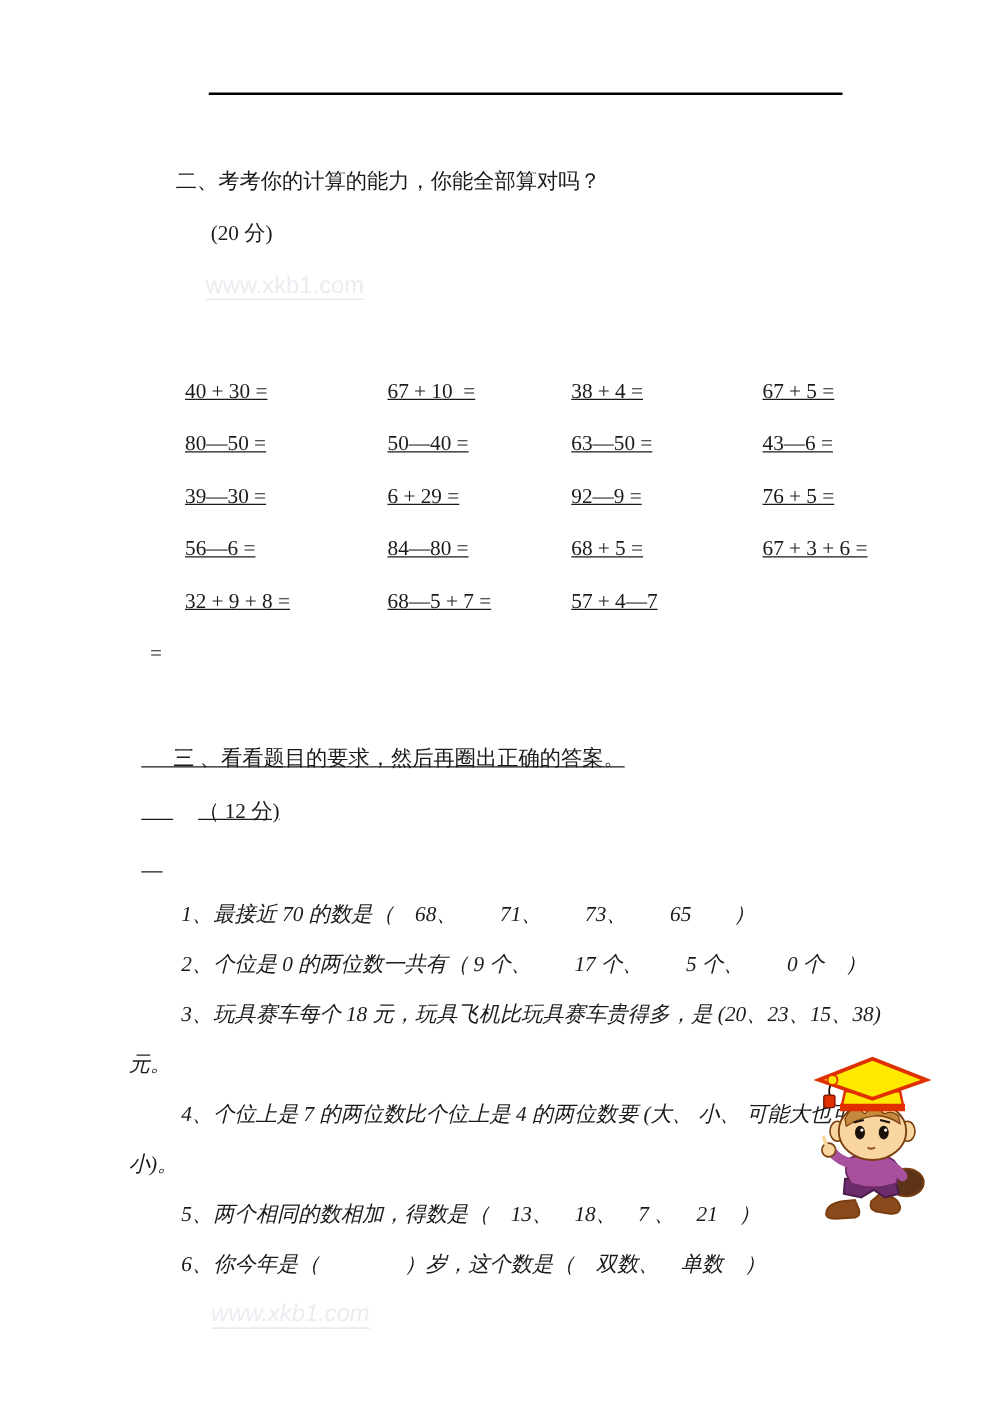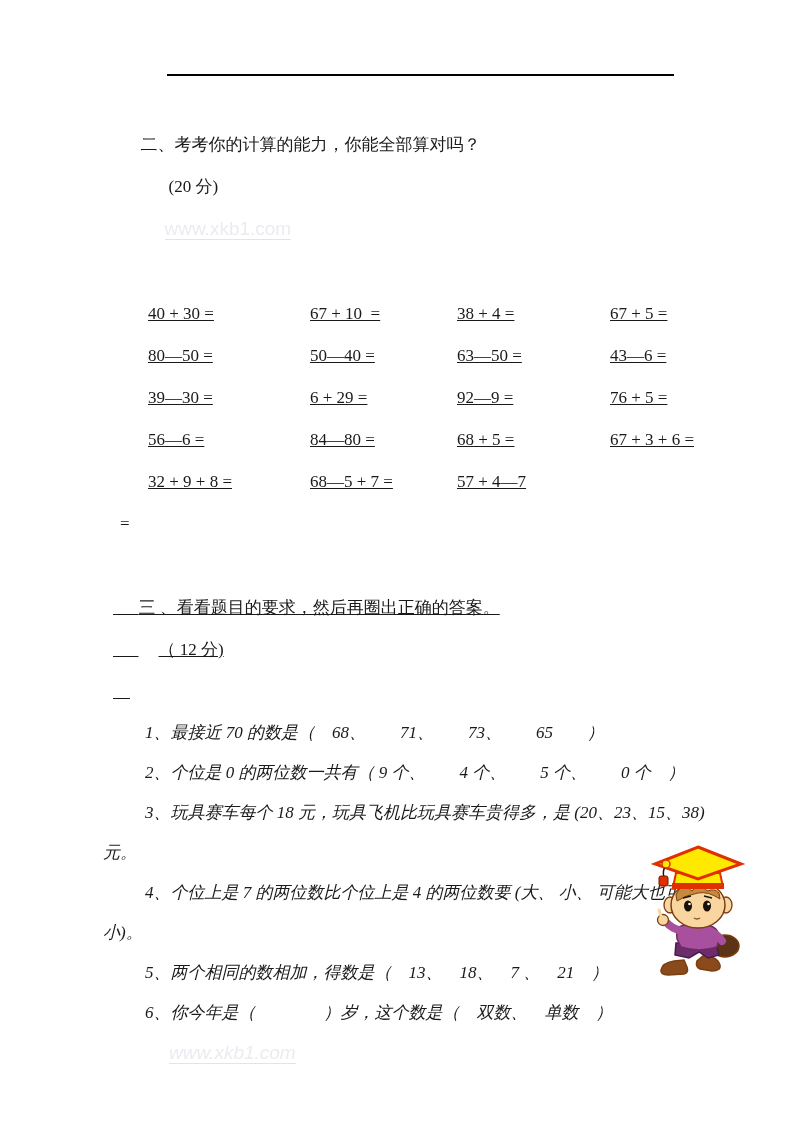--- a/index.html
+++ b/index.html
@@ -73,21 +73,21 @@
 
     <div class="carry">=</div>
 
     <div class="s-head h3">
       <span>三 、看看题目的要求，然后再圈出正确的答案。</span>
       <span class="score" style="margin-left:20px">（ 12 分)</span>
     </div>
 
     <div class="s3-items">
         <div class="s3-line indent">1、最接近 70 的数是（　68、　　71、　　73、　　65　　）</div>
-        <div class="s3-line indent">2、个位是 0 的两位数一共有（ 9 个、　　4 个、　　5 个、　　0 个　）</div>
+        <div class="s3-line indent">2、个位是 0 的两位数一共有（ 9 个、　　17 个、　　5 个、　　0 个　）</div>
         <div class="s3-line indent">3、玩具赛车每个 18 元，玩具飞机比玩具赛车贵得多，是 (20、23、15、38)</div>
         <div class="s3-line">元。</div>
         <div class="s3-line indent">4、个位上是 7 的两位数比个位上是 4 的两位数要 (大、 小、 可能大也可能</div>
         <div class="s3-line">小)。</div>
         <div class="s3-line indent">5、两个相同的数相加，得数是（　13、　18、　7 、　21　）</div>
         <div class="s3-line indent">6、你今年是（　　　　）岁，这个数是（　双数、　单数　）<span class="watermark">www.xkb1.com</span></div>
       </div>
 
     <div class="s-head h4">
       

